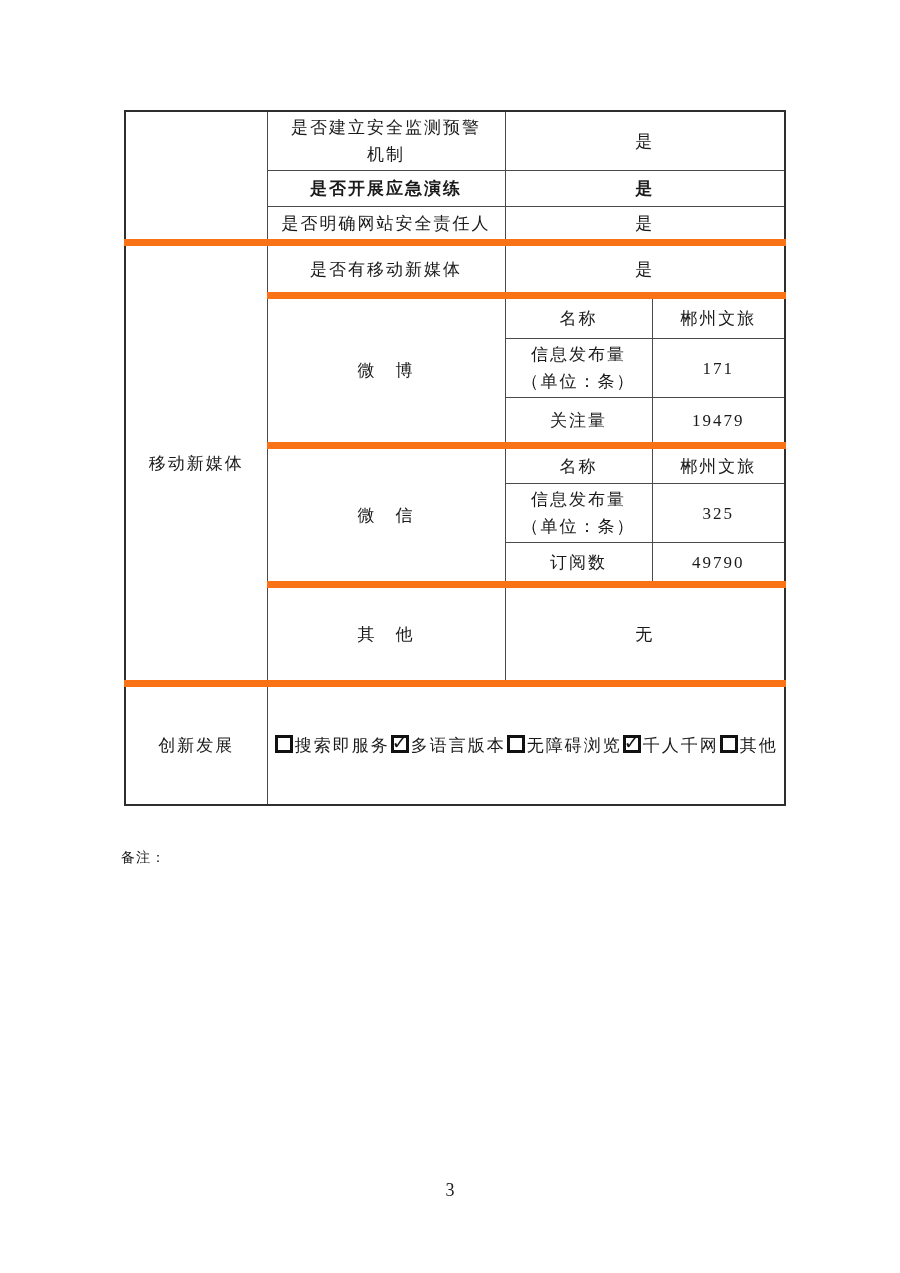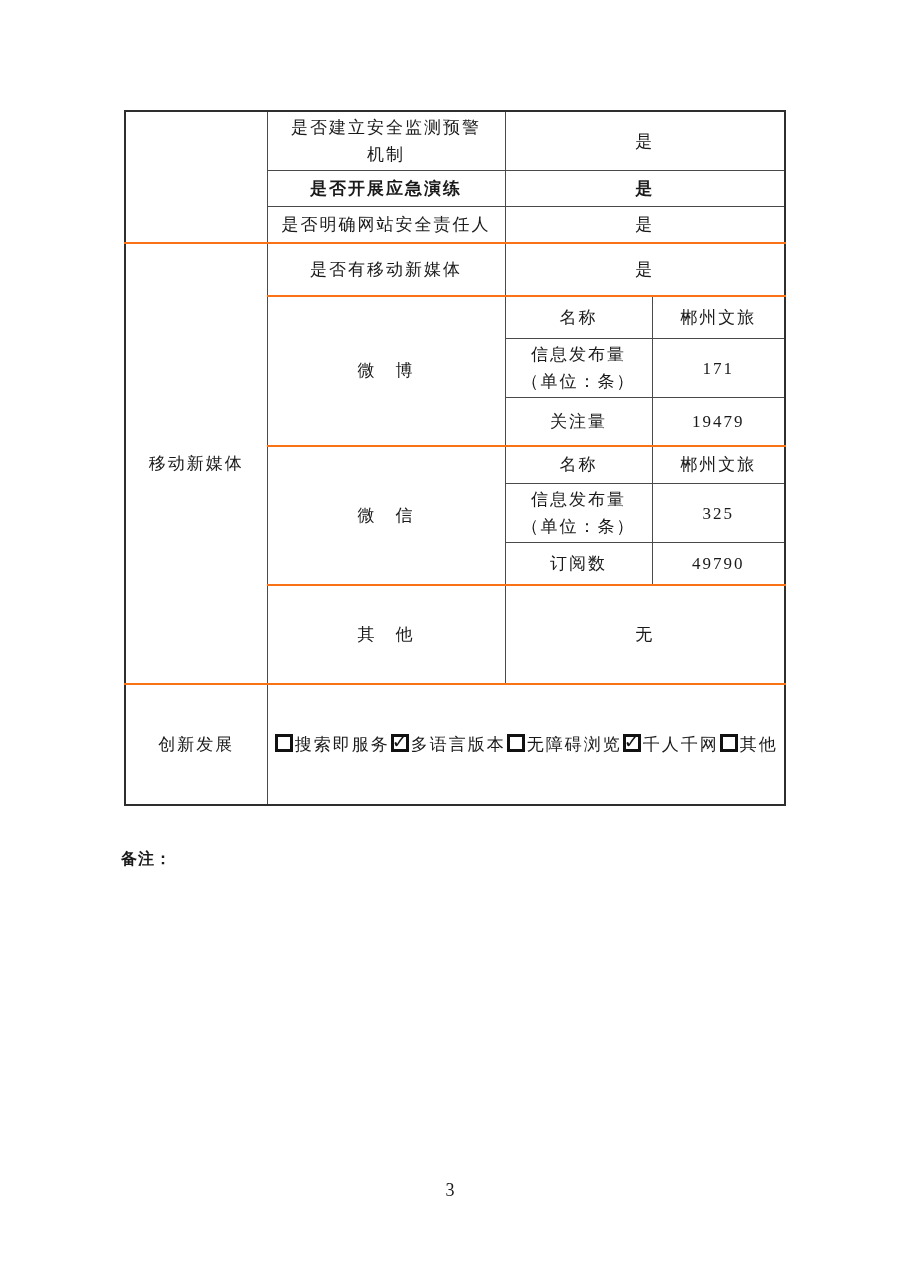--- a/index.html
+++ b/index.html
@@ -13,21 +13,21 @@
     border-collapse:collapse;table-layout:fixed;
     border:2px solid #2e2e2e;
   }
   table.report td{
     border:1px solid #4a4a4a;
     text-align:center;vertical-align:middle;
     font-size:17px;letter-spacing:2px;
     padding:2px 4px;box-sizing:border-box;
     line-height:27px;
   }
-  tr.sec > td{border-top:2px solid #f97316;}
+  tr.sec > td{border-top:7px solid #f97316;}
   td.pre{white-space:pre-line;}
   td.num{letter-spacing:1px;}
   tr.rh1{height:53px;} tr.rh2{height:36px;font-weight:bold;} tr.rh3{height:36px;}
   tr.rh4{height:53px;} tr.rh5{height:43px;} tr.rh6{height:53px;}
   tr.rh7{height:48px;} tr.rh8{height:38px;} tr.rh9{height:54px;}
   tr.rh10{height:42px;} tr.rh11{height:99px;} tr.rh12{height:121px;}
   td.innov{
     text-align:left;padding-left:31px;padding-bottom:32px;
     letter-spacing:1px;white-space:nowrap;border-radius:7px;
   }
@@ -36,21 +36,21 @@
     border:3px solid #111;position:relative;
     vertical-align:-2px;margin:0 2px 0 1px;background:#fff;
   }
   .cb[data-checked="true"]::after{
     content:"✓";position:absolute;left:-2px;top:-9px;
     font-size:19px;font-weight:bold;color:#111;
     font-family:"DejaVu Sans",sans-serif;
   }
   .notes{
     position:absolute;left:121px;top:849px;
-    font-size:16px;font-weight:bold;letter-spacing:1px;
+    font-size:14px;font-weight:normal;letter-spacing:1px;
   }
   .pagenum{
     position:absolute;left:0;top:1180px;width:100%;
     text-align:center;font-size:18px;
   }
 </style>
 </head>
 <body>
 
 <div class="page">

